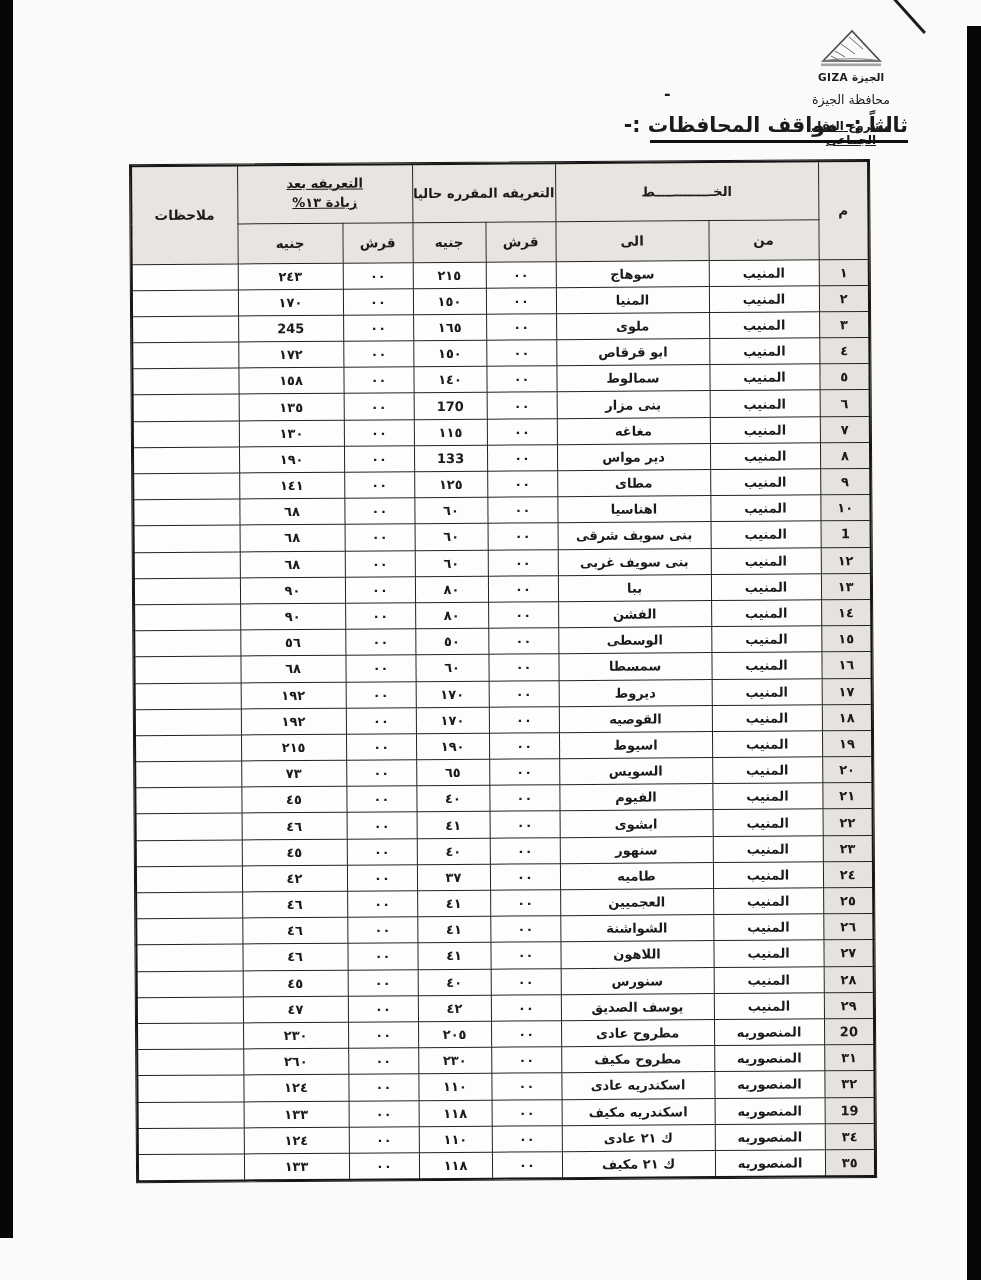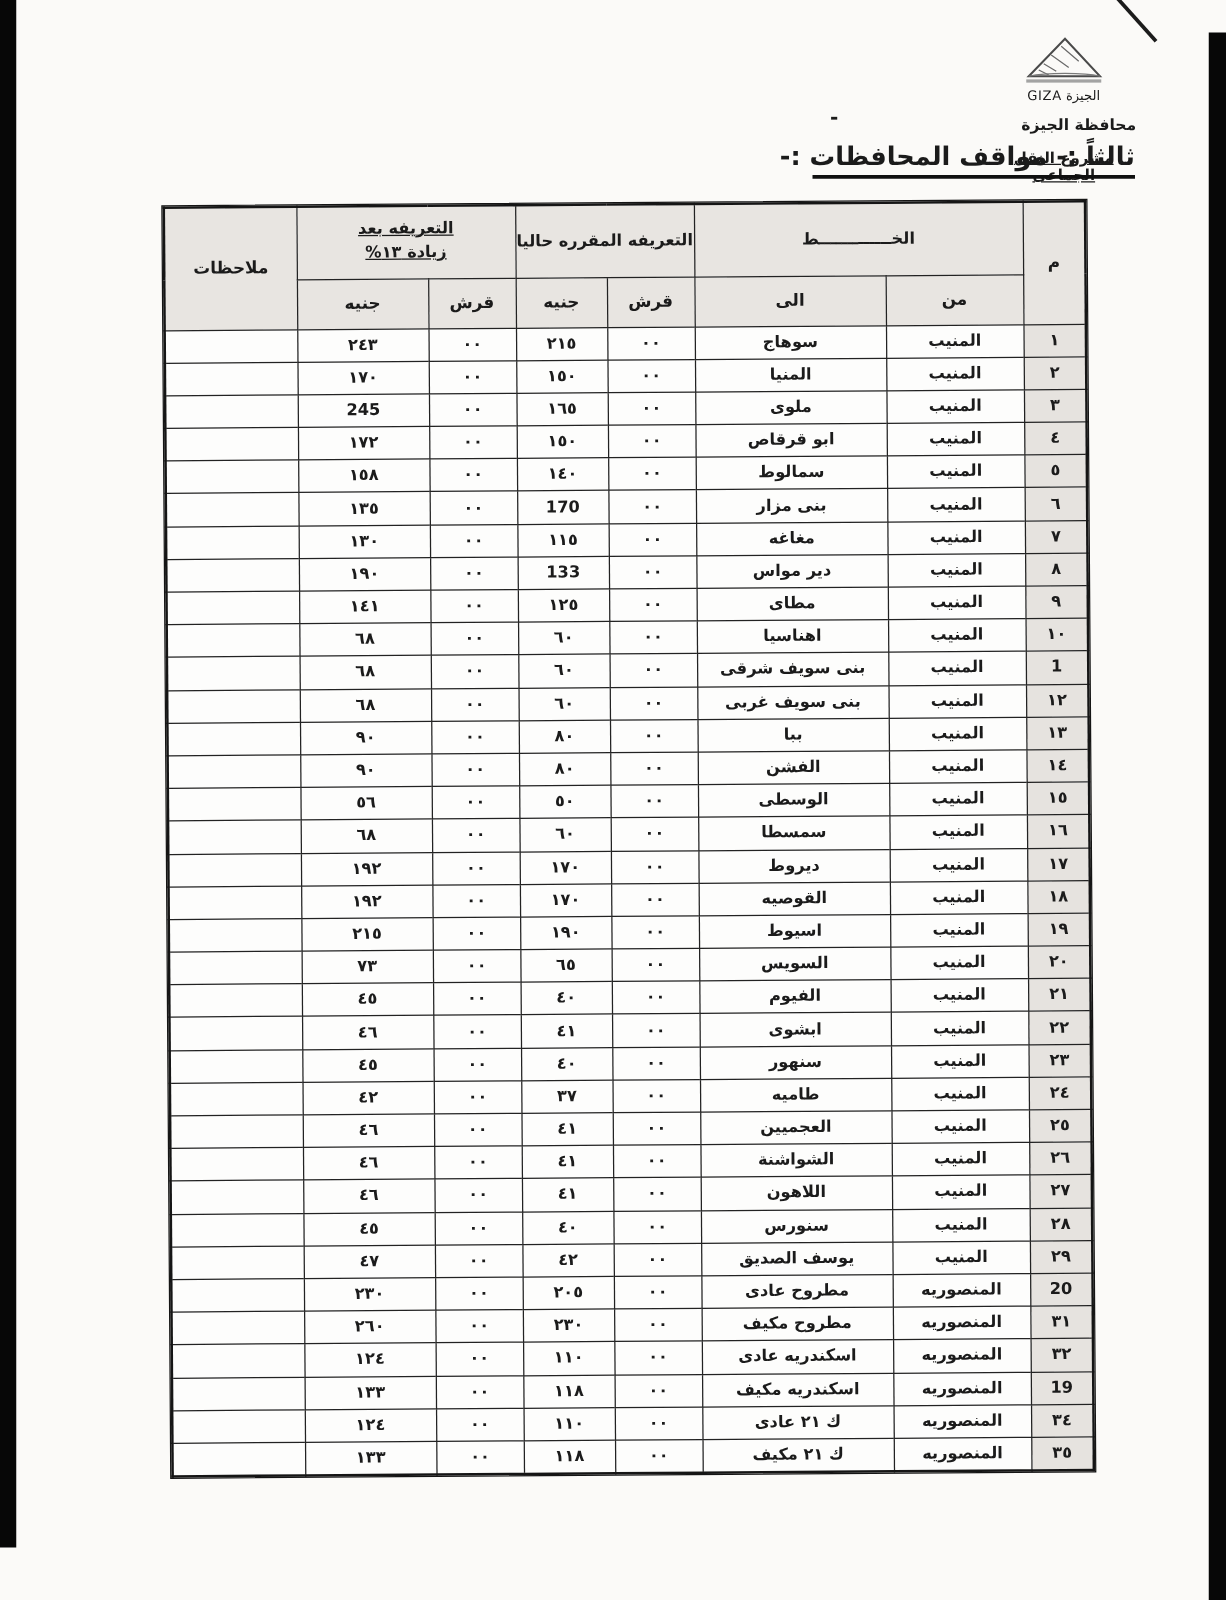--- a/index.html
+++ b/index.html
@@ -10,22 +10,22 @@
     color:#1b1b1b;
     direction:rtl;
   }
   
   .scan-bar-left{position:absolute;left:0;top:0;width:13px;height:1238px;background:#070707;}
   .scan-bar-right{position:absolute;left:967px;top:26px;width:14px;height:1254px;background:#070707;}
   .corner-crease{position:absolute;left:908px;top:-7px;width:2.5px;height:46px;background:#1c1c1c;transform:rotate(-42deg);}
   
   .org-block{position:absolute;left:793px;top:26px;width:116px;text-align:center;direction:rtl;}
   .logo-wrap{line-height:0;}
-  .logo-caption{font-size:10.5px;font-weight:normal;letter-spacing:.5px;margin-top:1px;direction:rtl;}
-  .org-line1{font-size:12.5px;font-weight:bold;margin-top:9px;text-align:right;}
+  .logo-caption{font-size:10.5px;font-weight:bold;letter-spacing:.5px;margin-top:1px;direction:rtl;}
+  .org-line1{font-size:12.5px;font-weight:normal;margin-top:9px;}
   .org-line2{font-size:12px;font-weight:bold;margin-top:12px;text-decoration:underline;}
   .stray-dash{position:absolute;left:664px;top:84px;font-size:16px;font-weight:bold;}
   .section-title{
     position:absolute;left:650px;top:113px;width:258px;
     font-size:20.5px;font-weight:bold;text-align:center;direction:rtl;
     border-bottom:3px solid #101010;padding-bottom:3px;white-space:nowrap;
   }
   
   .fare-table{
     position:absolute;left:130px;top:160px;width:737px;

